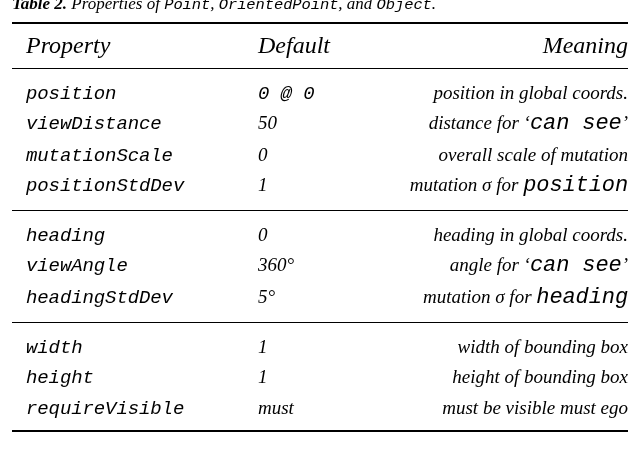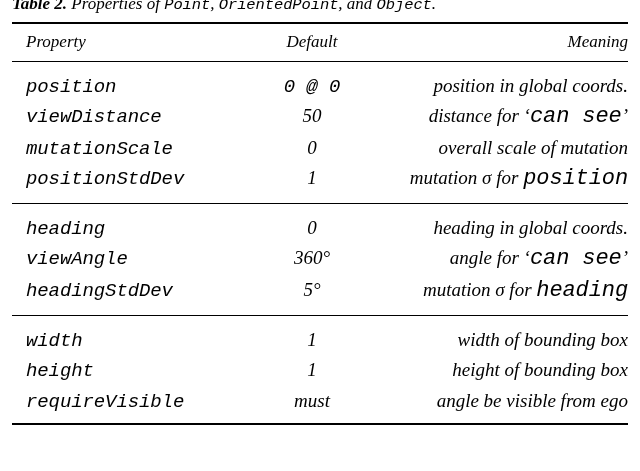--- a/index.html
+++ b/index.html
@@ -67,31 +67,31 @@
   }
   .spacer-lg { height: 10px; }
   .spacer-sm { height: 7px; }
 
   .col-prop {
     width: 232px;
     padding-left: 14px !important;
   }
   .col-def {
     width: 108px;
-    text-align: center;
+    text-align: left;
     padding-right: 22px !important;
   }
   .col-mean {
     padding-left: 0 !important;
     text-align: right;
   }
 
   .head-row td {
     font-family: "Liberation Serif", serif;
-    font-size: 17px;
+    font-size: 24px;
     padding-top: 8px !important;
     padding-bottom: 9px !important;
   }
 
   .data-row td {
     padding-top: 2.5px !important;
     padding-bottom: 2.5px !important;
     font-size: 19px;
     line-height: 1.22;
   }
@@ -206,21 +206,21 @@
         <td class="col-mean meaning serif"><span>width of bounding box</span></td>
       </tr>
       <tr class="data-row">
         <td class="col-prop mono">height</td>
         <td class="col-def serif">1</td>
         <td class="col-mean meaning serif"><span>height of bounding box</span></td>
       </tr>
       <tr class="data-row">
         <td class="col-prop mono">requireVisible</td>
         <td class="col-def serif">must</td>
-        <td class="col-mean meaning serif"><span>angle be visible from ego</span></td>
+        <td class="col-mean meaning serif"><span>must be visible must ego</span></td>
       </tr>
 
       <tr>
           <td colspan="3" class="spacer-sm"></td>
         </tr>
       <tr class="hrule">
           <td colspan="3">
             <div></div>
           </td>
         </tr>

